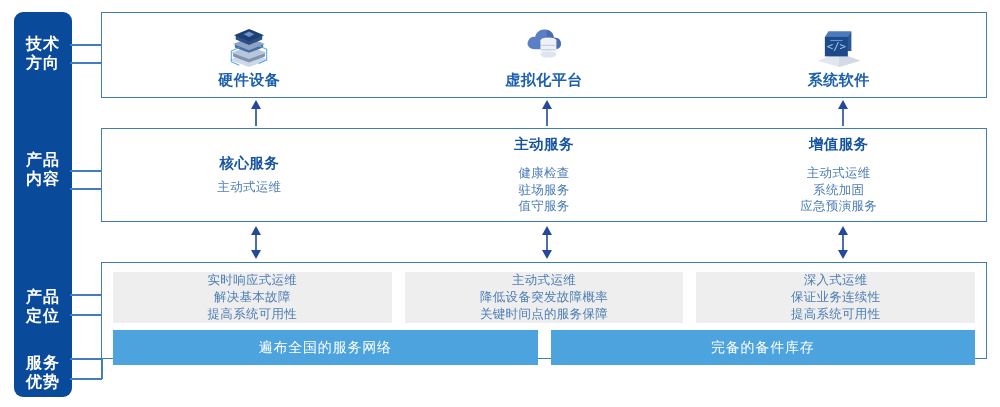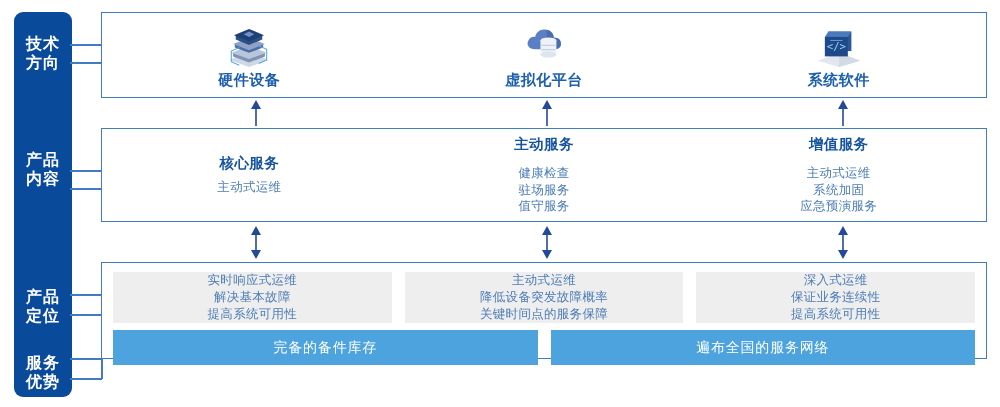--- a/index.html
+++ b/index.html
@@ -332,20 +332,20 @@
           <div class="pos-line">关键时间点的服务保障</div>
         </div>
         <div class="pos-cell">
           <div class="pos-line">深入式运维</div>
           <div class="pos-line">保证业务连续性</div>
           <div class="pos-line">提高系统可用性</div>
         </div>
       </div>
 
       <div class="adv-row">
+        <div class="adv-cell">遍布全国的服务网络</div>
         <div class="adv-cell">完备的备件库存</div>
-        <div class="adv-cell">遍布全国的服务网络</div>
       </div>
 
     </div>
   </div>
 
 </div>
 
 </body></html>

